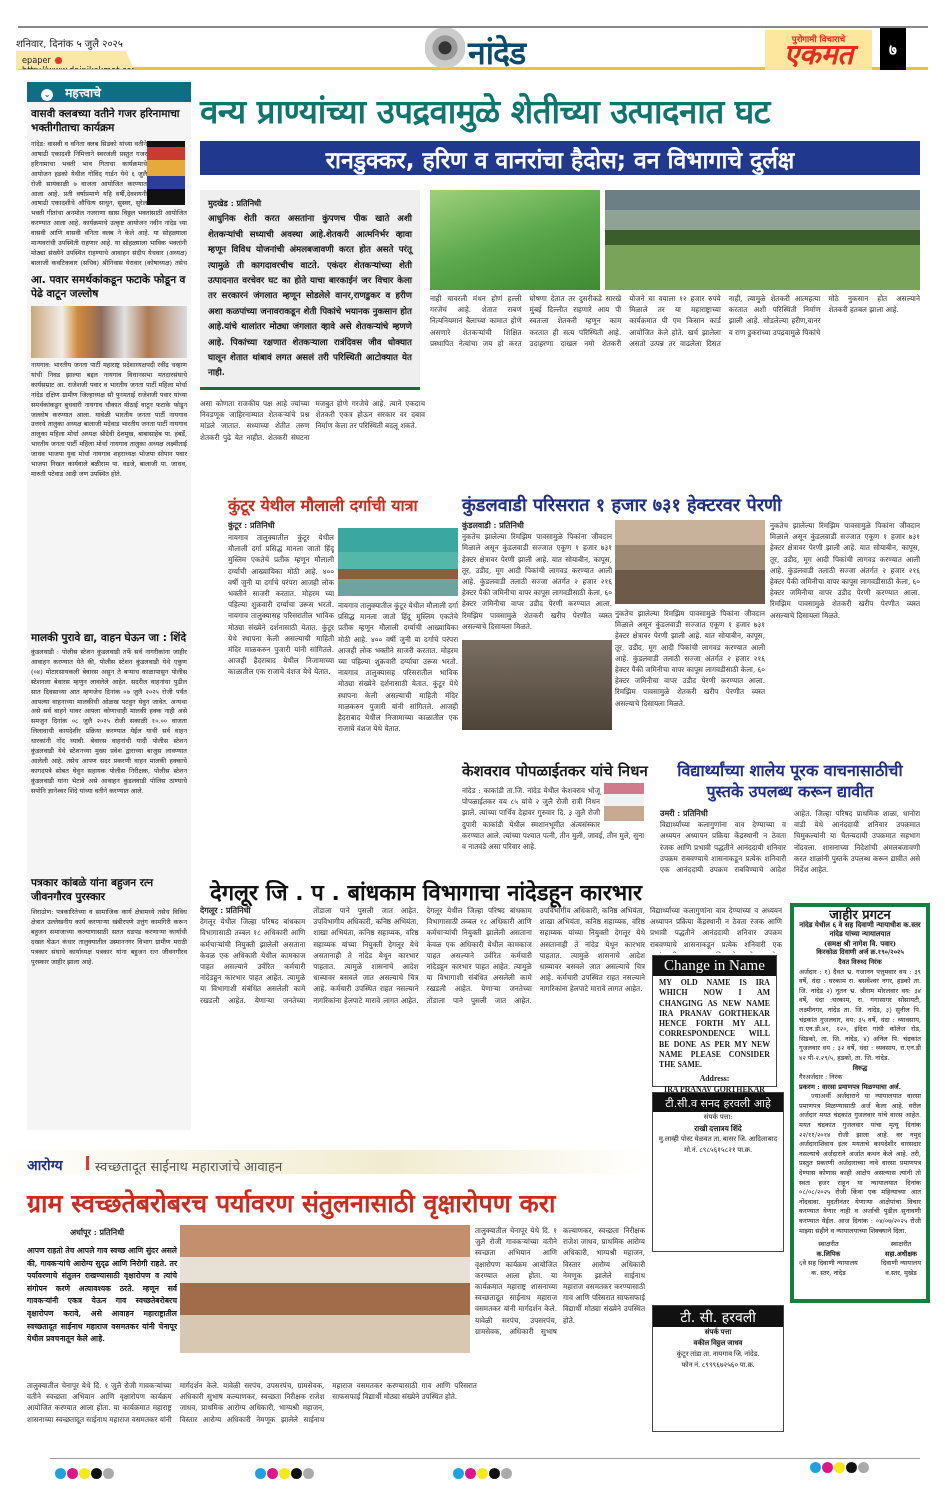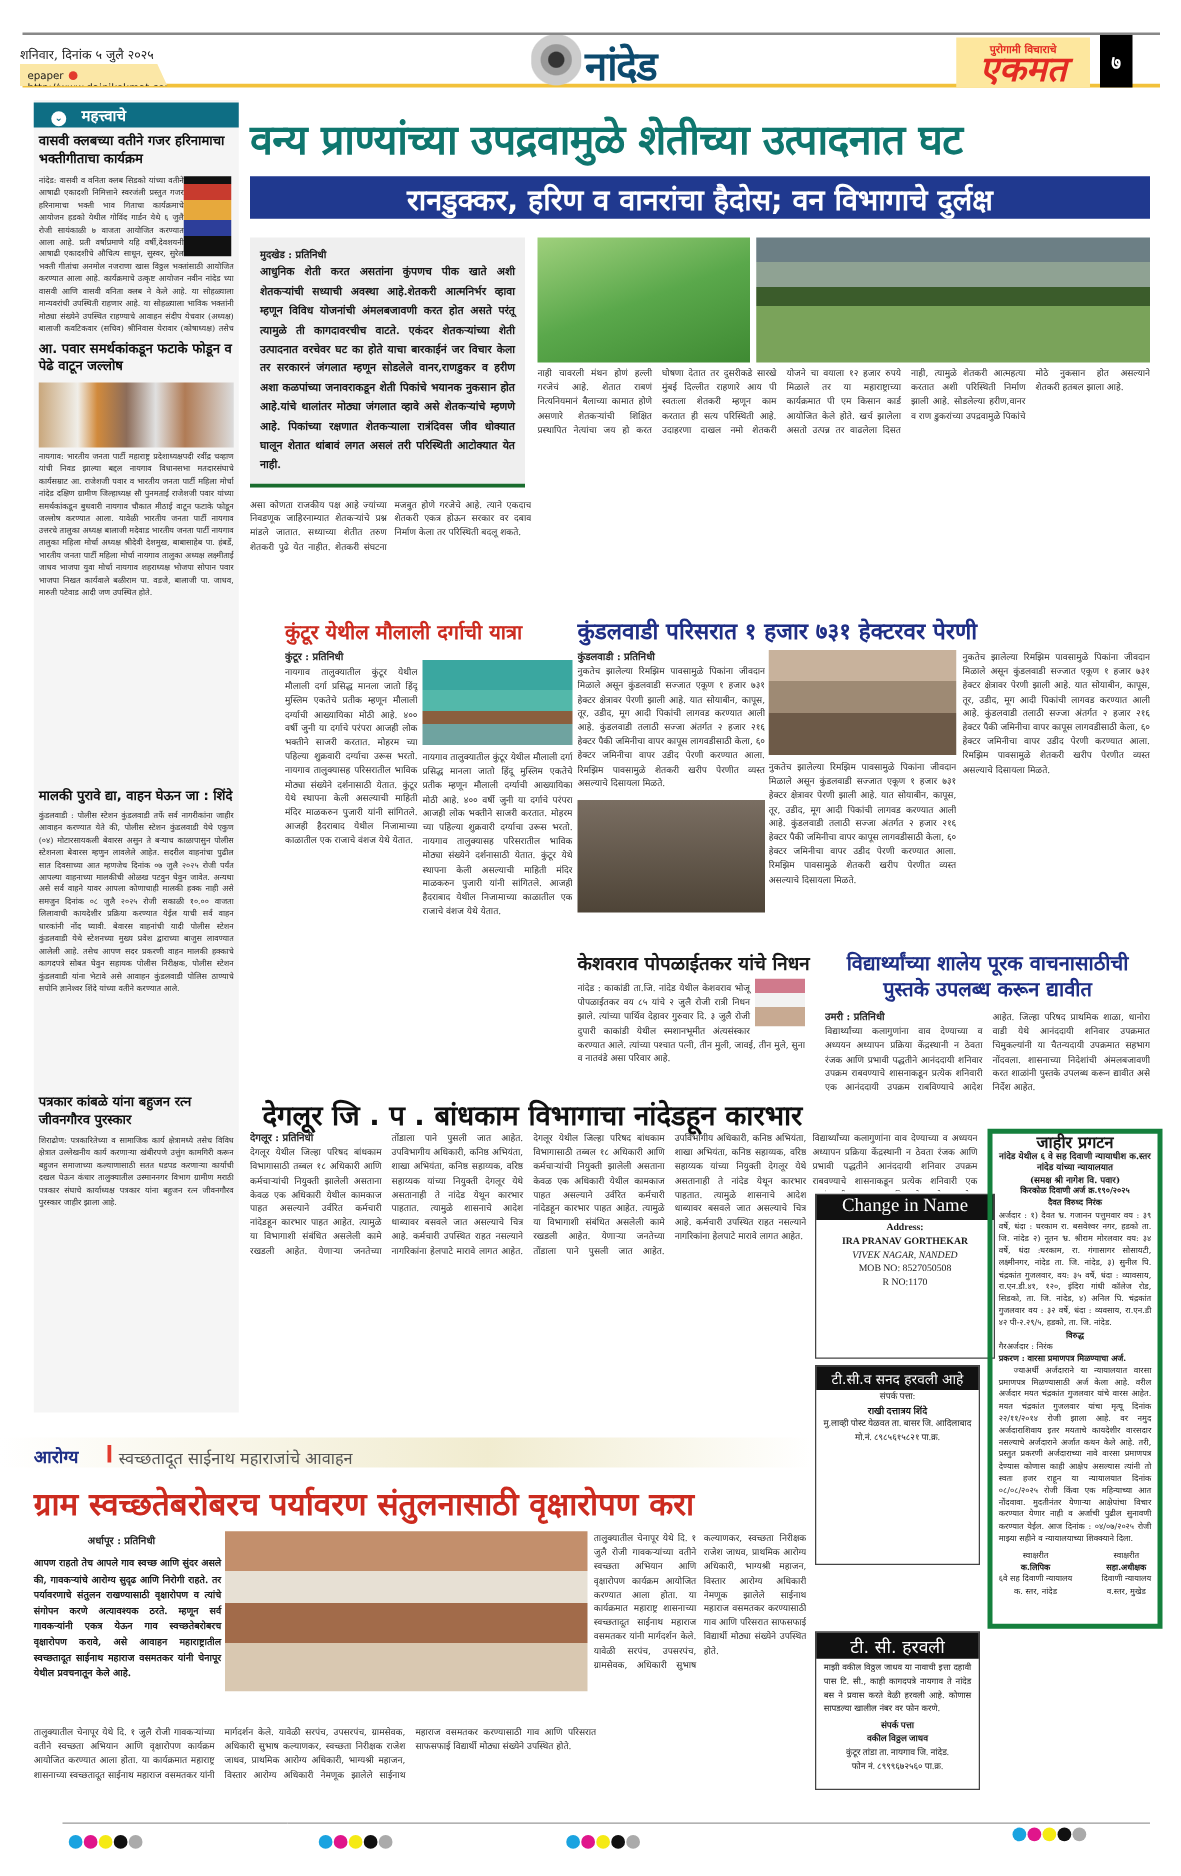--- a/index.html
+++ b/index.html
@@ -148,40 +148,40 @@
 </div>
 
 <div class="abs head-black" style="left:210px;top:876px;">देगलूर जि . प . बांधकाम विभागाचा नांदेडहून कारभार</div>
 <div class="abs col-text" style="left:200px;top:905px;width:445px;height:236px;column-count:4;column-gap:8px;">
   <div class="byline">देगलूर : प्रतिनिधी</div>
   <span>देगलूर येथील जिल्हा परिषद बांधकाम विभागासाठी तब्बल १८ अधिकारी आणि कर्मचाऱ्यांची नियुक्ती झालेली असताना केवळ एक अधिकारी येथील कामकाज पाहत असल्याने उर्वरित कर्मचारी नांदेडहून कारभार पाहत आहेत. त्यामुळे या विभागाशी संबंधित असलेली कामे रखडली आहेत. येणाऱ्या जनतेच्या तोंडाला पाने पुसली जात आहेत. उपविभागीय अधिकारी, कनिष्ठ अभियंता, शाखा अभियंता, कनिष्ठ सहाय्यक, वरिष्ठ सहाय्यक यांच्या नियुक्ती देगलूर येथे असतानाही ते नांदेड येथून कारभार पाहतात. त्यामुळे शासनाचे आदेश धाब्यावर बसवले जात असल्याचे चित्र आहे. कर्मचारी उपस्थित राहत नसल्याने नागरिकांना हेलपाटे मारावे लागत आहेत.</span>
   <span>देगलूर येथील जिल्हा परिषद बांधकाम विभागासाठी तब्बल १८ अधिकारी आणि कर्मचाऱ्यांची नियुक्ती झालेली असताना केवळ एक अधिकारी येथील कामकाज पाहत असल्याने उर्वरित कर्मचारी नांदेडहून कारभार पाहत आहेत. त्यामुळे या विभागाशी संबंधित असलेली कामे रखडली आहेत. येणाऱ्या जनतेच्या तोंडाला पाने पुसली जात आहेत. उपविभागीय अधिकारी, कनिष्ठ अभियंता, शाखा अभियंता, कनिष्ठ सहाय्यक, वरिष्ठ सहाय्यक यांच्या नियुक्ती देगलूर येथे असतानाही ते नांदेड येथून कारभार पाहतात. त्यामुळे शासनाचे आदेश धाब्यावर बसवले जात असल्याचे चित्र आहे. कर्मचारी उपस्थित राहत नसल्याने नागरिकांना हेलपाटे मारावे लागत आहेत.</span>
 </div>
 <div class="abs col-text" style="left:650px;top:905px;width:132px;height:48px;">विद्यार्थ्यांच्या कलागुणांना वाव देण्याच्या व अध्ययन अध्यापन प्रक्रिया केंद्रस्थानी न ठेवता रंजक आणि प्रभावी पद्धतीने आनंददायी शनिवार उपक्रम राबवण्याचे शासनाकडून प्रत्येक शनिवारी एक आनंददायी उपक्रम राबविण्याचे आदेश आहेत. जिल्हा परिषद प्राथमिक शाळा, धानोरा वाडी येथे आनंददायी शनिवार उपक्रमात चिमुकल्यांनी या चैतन्यदायी उपक्रमात सहभाग नोंदवला. शासनाच्या निदेशांची अंमलबजावणी करत शाळांनी पुस्तके उपलब्ध करून द्यावीत असे निर्देश आहेत.</div>
 
-<div class="abs cls-box" style="left:652px;top:955px;width:144px;height:132px;">
+<div class="abs cls-box" style="left:652px;top:955px;width:125px;height:132px;">
   <div class="cls-title" style="font-family:'Liberation Serif',serif;font-size:15px;padding:1px 0 2px;">Change in Name</div>
+  <div class="cls-text" style="font-weight:bold;">MY OLD NAME IS IRA WHICH NOW I AM CHANGING AS NEW NAME IRA PRANAV GORTHEKAR HENCE FORTH MY ALL CORRESPONDENCE WILL BE DONE AS PER MY NEW NAME PLEASE CONSIDER THE SAME.</div>
   <div class="cls-center">Address:</div>
   <div class="cls-center">IRA PRANAV GORTHEKAR</div>
   <div class="cls-center" style="font-weight:normal;font-style:italic;">VIVEK NAGAR, NANDED</div>
   <div class="cls-center" style="font-weight:normal;">MOB NO: 8527050508</div>
   <div class="cls-center" style="font-weight:normal;">R NO:1170</div>
 </div>
 
 <div class="abs cls-box" style="left:652px;top:1092px;width:132px;height:160px;">
   <div class="cls-title" style="font-size:11px;padding:2px 0;">टी.सी.व सनद हरवली आहे</div>
   <div class="cls-center" style="font-weight:normal;font-size:7px;">संपर्क पत्ता:</div>
   <div class="cls-center" style="font-size:7.5px;">राखी दत्तात्रय शिंदे</div>
   <div class="cls-center" style="font-weight:normal;font-size:7px;">मु.लाव्ही पोस्ट येळवत ता. बासर जि. आदिलाबाद</div>
   <div class="cls-center" style="font-weight:normal;font-size:7px;">मो.नं. ८९८५६१५८२१ पा.क्र.</div>
 </div>
 
 <div class="abs cls-box" style="left:652px;top:1305px;width:132px;height:127px;">
   <div class="cls-title" style="font-size:14px;padding:1px 0;">टी. सी. हरवली</div>
-  <div class="cls-text" style="font-family:'DejaVu Serif',serif;font-size:6.7px;line-height:11px;">माझी वकील विठ्ठल जाधव या नावाची इत्ता दहावी पास टि. सी., काही कागदपत्रे नायगाव ते नांदेड बस ने प्रवास करते वेळी हरवली आहे. कोणास सापडल्या खालील नंबर वर फोन करणे.</div>
   <div class="cls-center" style="font-size:7px;">संपर्क पत्ता</div>
   <div class="cls-center" style="font-size:7px;">वकील विठ्ठल जाधव</div>
   <div class="cls-center" style="font-weight:normal;font-size:7px;">कुंटूर तांडा ता. नायगाव जि. नांदेड.</div>
   <div class="cls-center" style="font-weight:normal;font-size:7px;">फोन नं. ८९९९६७२५६० पा.क्र.</div>
 </div>
 
 <div class="abs notice-box">
   <div class="notice-title">जाहीर प्रगटन</div>
   <div class="notice-sub">नांदेड येथील ६ वे सह दिवाणी न्यायाधीश क.स्तर नांदेड यांच्या न्यायालयात</div>
   <div class="notice-sub">(समक्ष श्री नागेश वि. पवार)</div>

